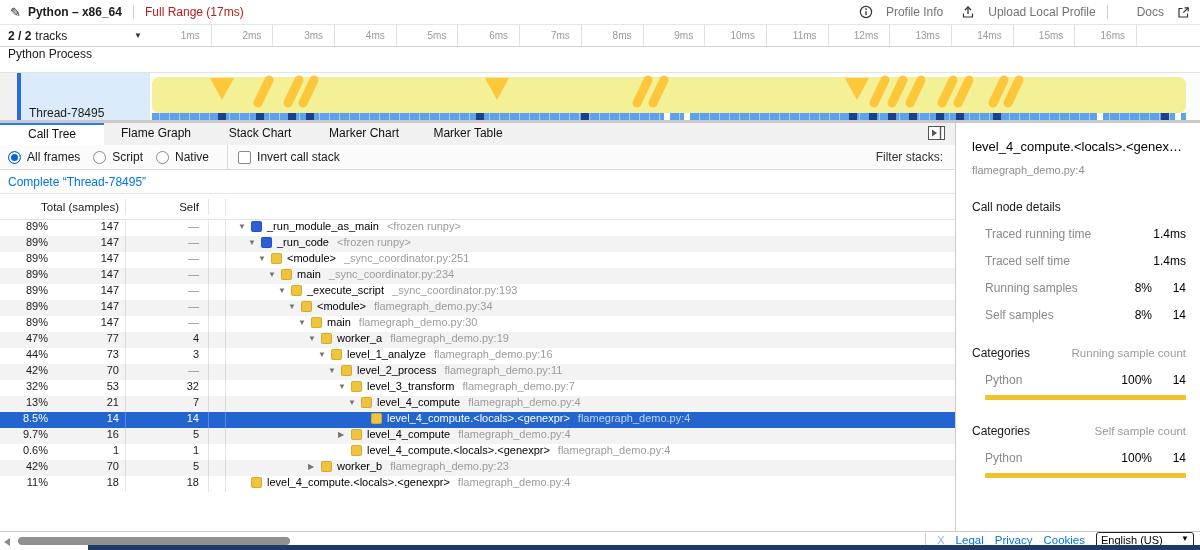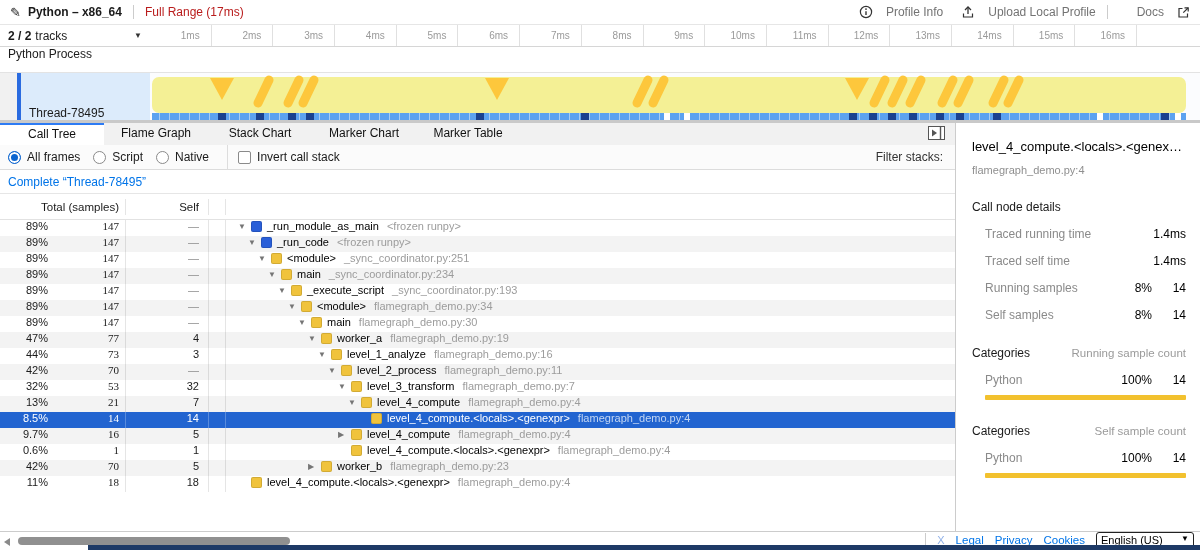--- a/index.html
+++ b/index.html
@@ -64,21 +64,21 @@
   .table-header { position:absolute; left:0; top:194px; width:955px; height:26px; background:#fff; border-bottom:1px solid #e2e2e2; display:flex; align-items:center; font-size:11.5px; color:#1a1a1a; }
   .h-total { width:125px; text-align:right; padding-right:6px; cursor:pointer; }
   .h-self { width:82px; text-align:right; padding-right:9px; cursor:pointer; }
   .h-gutter { width:16px; }
   .v-div { width:1px; height:16px; background:rgba(0,0,0,0.10); flex-shrink:0; }
 
   .tree-rows { position:absolute; left:0; top:220px; width:955px; height:311px; background:#fff; overflow:hidden; }
   .tree-row { display:flex; align-items:flex-start; height:16px; font-size:11px; cursor:default; }
   .tree-row:nth-child(even) { background:#f3f3f3; }
   .c-pct { width:50px; text-align:right; padding-right:2px; flex-shrink:0; }
-  .c-total { width:75px; text-align:right; padding-right:6px; flex-shrink:0;font-family:Liberation Serif, serif; }
+  .c-total { width:75px; text-align:right; padding-right:6px; flex-shrink:0; }
   .c-self { width:82px; text-align:right; padding-right:9px; flex-shrink:0; }
   .c-self.dash { color:#8d8d8d; }
   .c-gutter { width:16px; flex-shrink:0; }
   .c-tree { display:flex; align-items:center; flex:1; overflow:hidden; white-space:nowrap; }
   .arrow { width:13px; font-size:8px; color:#757575; flex-shrink:0; }
   .cat-square { width:11px; height:11px; border-radius:2px; margin-right:5px; flex-shrink:0; box-shadow:inset 0 0 0 1px rgba(0,0,0,0.12); }
   .fn-name { color:#000; }
   .fn-file { color:#9c9c9c; margin-left:8px; }
   .tree-row.selected { background:#2264d0 !important; color:#fff; }
   .tree-row.selected .fn-name { color:#fff; }

